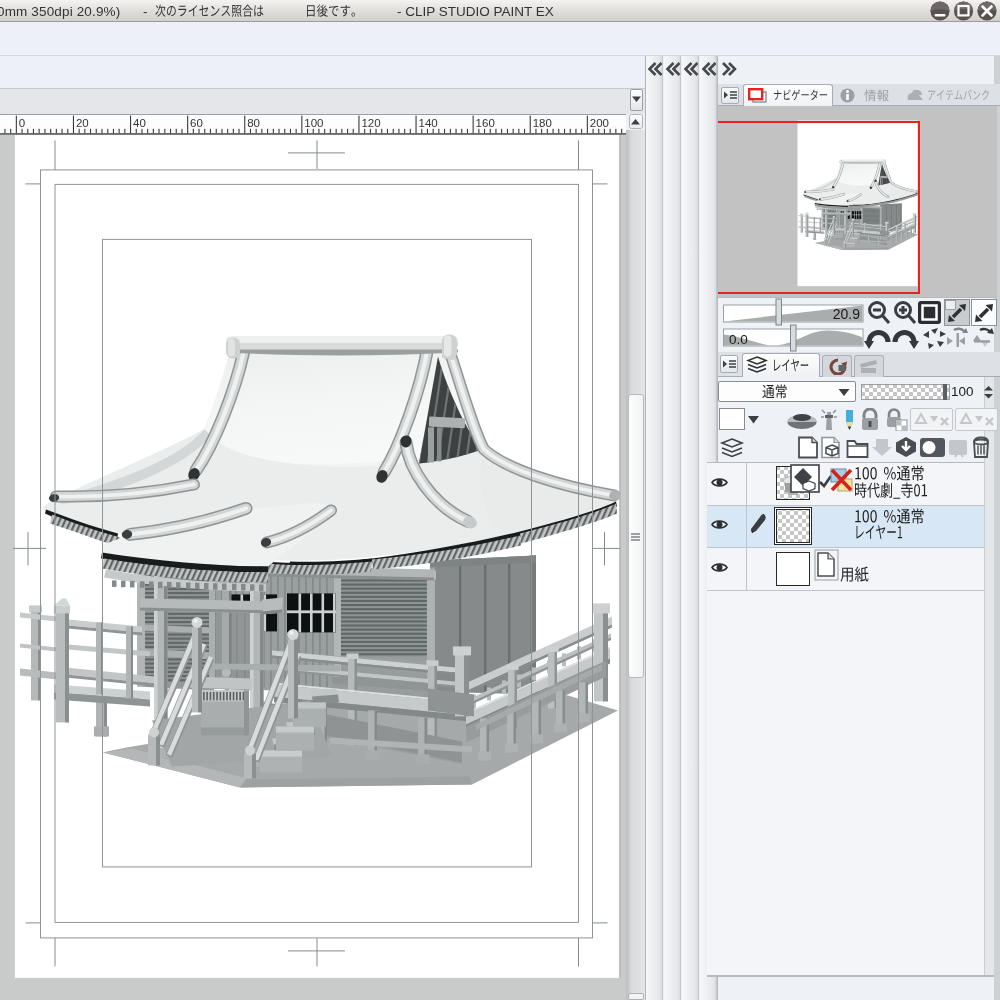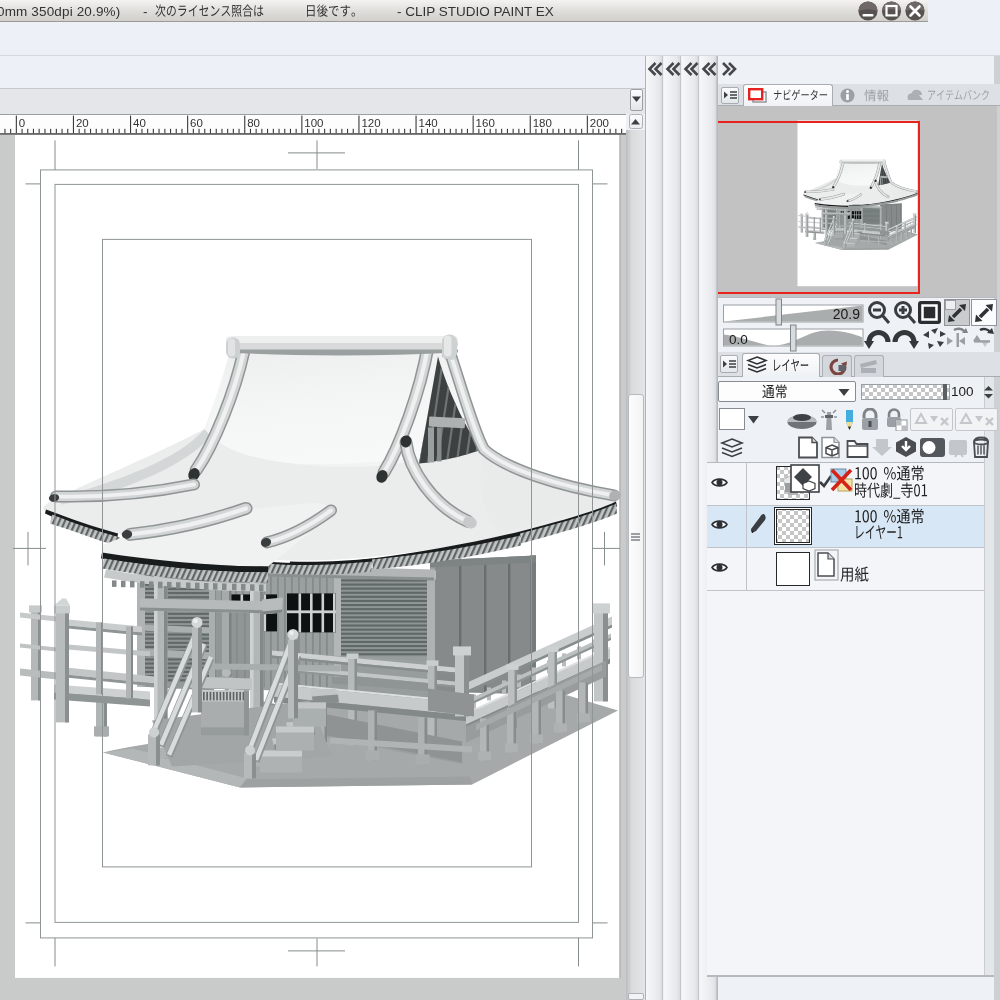--- a/index.html
+++ b/index.html
@@ -1,15 +1,15 @@
 <!DOCTYPE html>
 <html><head><meta charset="utf-8"><style>
 * { margin:0; padding:0; box-sizing:border-box; }
 body { width:1000px; height:1000px; overflow:hidden; font-family:"Liberation Sans",sans-serif; background:#edf1f7; position:relative; }
-#titlebar { position:absolute; left:0; top:0; width:928px; height:22px;
+#titlebar { position:absolute; left:0; top:0; width:1000px; height:22px;
   background:linear-gradient(180deg,#f4f3f1,#dddbd8 60%,#d2d0cd); border-bottom:1px solid #9e9a95;
   font-size:13.5px; color:#333; }
 </style></head><body>
 <div id="titlebar">
     <span style="position:absolute;left:-3px;top:4px;letter-spacing:0.15px">0mm 350dpi 20.9%)</span>
     <span style="position:absolute;left:143px;top:4px">-</span>
     <svg style="position:absolute;left:155px;top:4px" width="111" height="17">
       <path transform="translate(0,11.74) scale(0.010895,0.013500)" d="M38 -126 87 -64C154 -129 239 -216 313 -297L271 -361C187 -272 96 -181 38 -126ZM70 -719C134 -674 213 -608 251 -564L307 -626C268 -669 187 -732 123 -773ZM446 -838C411 -678 350 -521 265 -423C285 -414 321 -393 337 -381C379 -437 416 -507 449 -586H571V-458C571 -364 519 -102 214 18C228 33 251 63 260 80C501 -22 593 -223 610 -317C625 -224 710 -16 921 80C932 62 955 31 970 13C697 -105 648 -370 649 -458V-586H857C836 -519 805 -445 779 -398C797 -391 826 -375 842 -367C879 -434 926 -538 953 -634L898 -664L883 -660H477C495 -712 511 -768 524 -824Z M1476 -642C1465 -550 1445 -455 1420 -372C1369 -203 1316 -136 1269 -136C1224 -136 1166 -192 1166 -318C1166 -454 1284 -618 1476 -642ZM1559 -644C1729 -629 1826 -504 1826 -353C1826 -180 1700 -85 1572 -56C1549 -51 1518 -46 1486 -43L1533 31C1770 0 1908 -140 1908 -350C1908 -553 1759 -718 1525 -718C1281 -718 1088 -528 1088 -311C1088 -146 1177 -44 1266 -44C1359 -44 1438 -149 1499 -355C1527 -448 1546 -550 1559 -644Z M2231 -745V-662C2258 -664 2290 -665 2321 -665C2376 -665 2657 -665 2713 -665C2747 -665 2781 -664 2805 -662V-745C2781 -741 2746 -740 2714 -740C2655 -740 2375 -740 2321 -740C2289 -740 2257 -741 2231 -745ZM2878 -481 2821 -517C2810 -511 2789 -509 2766 -509C2715 -509 2289 -509 2239 -509C2212 -509 2178 -511 2141 -515V-431C2177 -433 2215 -434 2239 -434C2299 -434 2721 -434 2770 -434C2752 -362 2712 -277 2651 -213C2566 -123 2441 -59 2299 -30L2361 41C2488 6 2614 -53 2719 -168C2793 -249 2838 -353 2865 -452C2867 -459 2873 -472 2878 -481Z M3086 -361 3126 -283C3265 -326 3402 -386 3507 -446V-76C3507 -38 3504 12 3501 31H3599C3595 11 3593 -38 3593 -76V-498C3695 -566 3787 -642 3863 -721L3796 -783C3727 -700 3627 -613 3523 -548C3412 -478 3259 -408 3086 -361Z M4886 -575 4827 -621C4815 -614 4796 -608 4774 -603C4732 -594 4557 -558 4387 -525V-681C4387 -710 4389 -744 4394 -773H4299C4304 -744 4306 -711 4306 -681V-510C4200 -490 4105 -473 4060 -467L4075 -384L4306 -432V-129C4306 -30 4340 18 4526 18C4651 18 4751 10 4840 -2L4844 -88C4744 -69 4648 -59 4532 -59C4412 -59 4387 -81 4387 -150V-448L4765 -524C4735 -464 4662 -354 4587 -286L4657 -244C4737 -327 4816 -452 4862 -535C4868 -548 4879 -565 4886 -575Z M5227 -733 5170 -672C5244 -622 5369 -515 5419 -463L5482 -526C5426 -582 5298 -686 5227 -733ZM5141 -63 5194 19C5360 -12 5487 -73 5587 -136C5738 -231 5855 -367 5923 -492L5875 -577C5817 -454 5695 -306 5541 -209C5446 -150 5316 -89 5141 -63Z M6800 -669 6749 -708C6733 -703 6707 -700 6674 -700C6637 -700 6328 -700 6288 -700C6258 -700 6201 -704 6187 -706V-615C6198 -616 6253 -620 6288 -620C6323 -620 6642 -620 6678 -620C6653 -537 6580 -419 6512 -342C6409 -227 6261 -108 6100 -45L6164 22C6312 -45 6447 -155 6554 -270C6656 -179 6762 -62 6829 27L6899 -33C6834 -112 6712 -242 6607 -332C6678 -422 6741 -539 6775 -625C6781 -639 6794 -661 6800 -669Z M7528 -407H7821V-255H7528ZM7458 -470V-192H7895V-470ZM7340 -125C7352 -59 7360 25 7361 76L7434 65C7433 15 7422 -68 7409 -132ZM7554 -128C7580 -63 7605 23 7615 74L7689 58C7679 5 7651 -78 7624 -141ZM7758 -133C7806 -67 7861 25 7885 82L7956 50C7931 -7 7874 -96 7826 -161ZM7174 -154C7141 -80 7088 3 7043 53L7115 85C7161 28 7211 -59 7246 -133ZM7164 -730H7314V-554H7164ZM7164 -292V-488H7314V-292ZM7093 -797V-173H7164V-224H7384V-797ZM7428 -799V-732H7595C7575 -639 7528 -575 7396 -539C7411 -527 7430 -500 7438 -483C7590 -530 7647 -611 7669 -732H7848C7841 -637 7834 -598 7821 -585C7814 -578 7805 -577 7791 -577C7775 -577 7734 -577 7690 -581C7701 -564 7708 -538 7709 -519C7755 -516 7800 -517 7823 -518C7849 -520 7866 -526 7882 -542C7903 -565 7913 -624 7922 -770C7923 -780 7924 -799 7924 -799Z M8248 -513V-446H8753V-513ZM8498 -764C8592 -636 8768 -495 8924 -412C8937 -434 8956 -460 8974 -479C8815 -550 8639 -689 8532 -838H8455C8377 -708 8209 -555 8034 -466C8050 -450 8071 -424 8081 -407C8252 -499 8415 -642 8498 -764ZM8196 -320V81H8270V39H8732V81H8808V-320ZM8270 -28V-252H8732V-28Z M9255 -764 9167 -771C9167 -750 9164 -723 9161 -700C9148 -617 9115 -426 9115 -279C9115 -144 9133 -34 9153 37L9223 32C9222 21 9221 7 9221 -3C9220 -15 9222 -34 9225 -48C9235 -97 9272 -199 9296 -269L9255 -301C9238 -260 9214 -199 9198 -154C9191 -203 9188 -245 9188 -293C9188 -405 9218 -603 9238 -696C9241 -714 9249 -747 9255 -764ZM9676 -185 9677 -150C9677 -84 9652 -41 9568 -41C9496 -41 9446 -69 9446 -120C9446 -169 9499 -201 9574 -201C9610 -201 9644 -195 9676 -185ZM9749 -770H9659C9661 -753 9663 -726 9663 -709V-585L9569 -583C9509 -583 9456 -586 9399 -591V-516C9458 -512 9510 -509 9567 -509L9663 -511C9664 -429 9670 -331 9673 -254C9644 -260 9613 -263 9580 -263C9449 -263 9374 -196 9374 -112C9374 -22 9448 31 9582 31C9717 31 9755 -48 9755 -130V-151C9806 -122 9856 -82 9906 -35L9950 -102C9898 -149 9833 -199 9752 -231C9748 -315 9741 -415 9740 -516C9800 -520 9858 -526 9913 -535V-612C9860 -602 9801 -594 9740 -589C9741 -636 9742 -683 9743 -710C9744 -730 9746 -750 9749 -770Z" fill="#333"></path>
     </svg>
     <span style="position:absolute;left:287px;top:20px">30</span>

